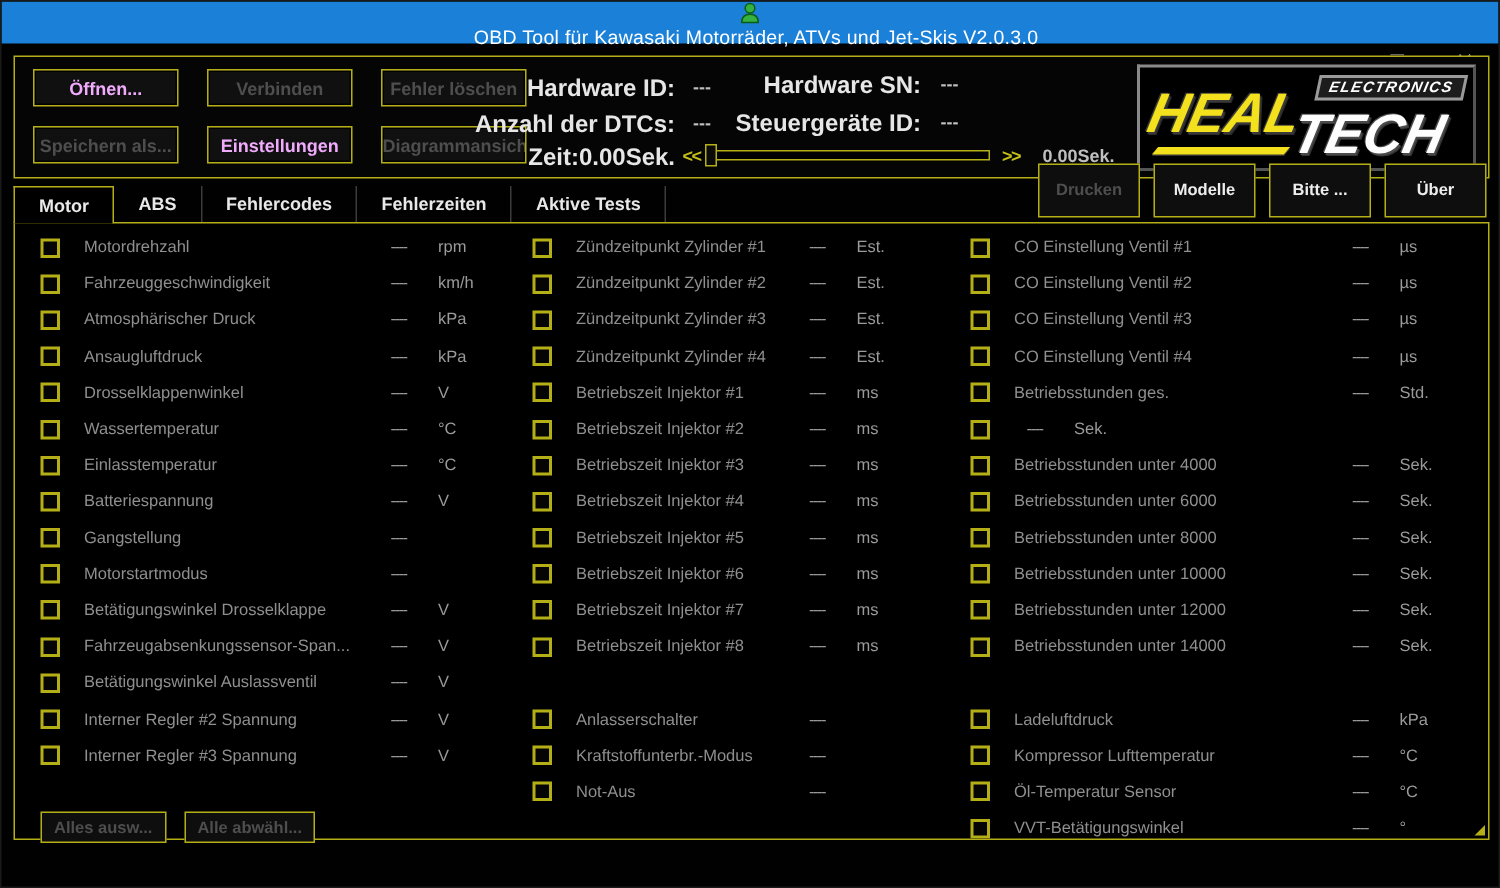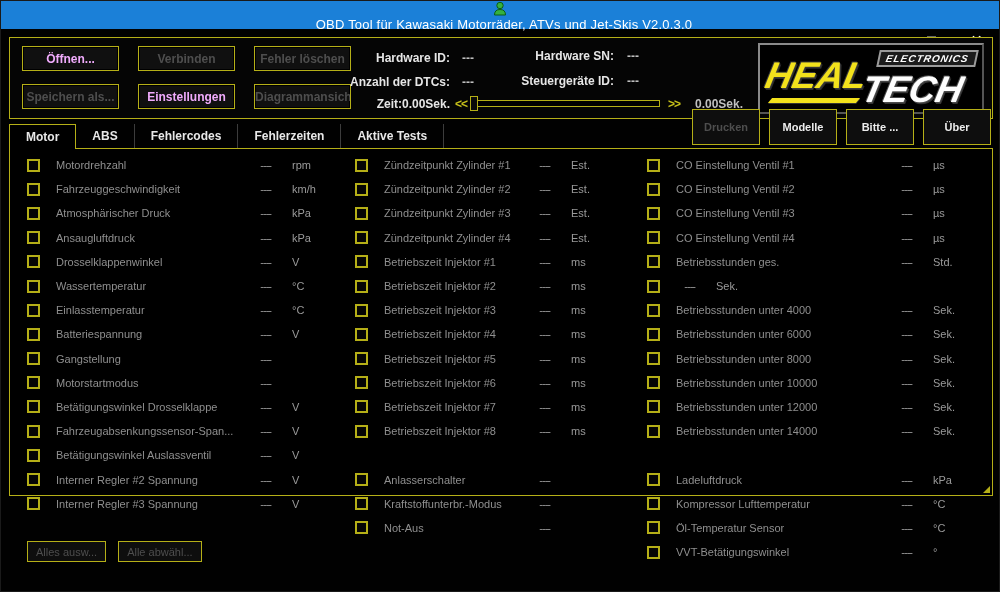--- a/index.html
+++ b/index.html
@@ -31,21 +31,21 @@
   .btn-grid {
     position:absolute; left:12px; top:8px;
     display:grid; grid-template-columns:repeat(3,97px); column-gap:19px; row-gap:13px;
   }
   .tbtn {
     height:25px; background:#101010; border:1px solid #b5af17;
     color:#f0abfc; font-size:12px; font-weight:bold; font-family:"Liberation Sans",sans-serif;
     box-shadow:inset 0 0 0 1px #000; white-space:nowrap; overflow:hidden;
   }
   .tbtn.disabled { color:#4e4e4e; }
-  .fld-label { position:absolute; width:160px; text-align:right; color:#e6e6e6; font-size:12px; font-weight:bold; }
+  .fld-label { position:absolute; width:160px; text-align:right; color:#e6e6e6; font-size:16px; font-weight:bold; }
   .fld-value { position:absolute; color:#bfbfbf; font-size:12px; font-weight:bold; }
   .arrows { position:absolute; color:#c6c01a; font-size:12px; font-weight:bold; letter-spacing:-1px; }
   .slider-track {
     position:absolute; left:462px; top:62px; width:188px; height:7px;
     border:1px solid #b5af17; background:#000;
   }
   .slider-thumb {
     position:absolute; left:460px; top:58px; width:8px; height:15px;
     border:1px solid #b5af17; background:#0a0a0a;
   }
@@ -92,40 +92,40 @@
   .tab-actions {
     position:absolute; right:2px; bottom:3px; display:flex; gap:9px;
   }
   .abtn {
     height:36px; min-width:68px; padding:0 10px; background:#0e0e0e; border:1px solid #b5af17;
     color:#ededed; font-size:11px; font-weight:bold; font-family:"Liberation Sans",sans-serif;
   }
   .abtn.disabled { color:#4e4e4e; }
   
   .main-panel {
-    position:absolute; left:8px; top:147px; width:984px; height:348px;
+    position:absolute; left:8px; top:147px; width:984px; height:412px;
     border:1px solid #b5af17; background:#000;
   }
   .col { position:absolute; top:4px; }
   .col1 { left:17px;  width:311px; }
   .col2 { left:345px; width:262px; }
   .col3 { left:637px; width:332px; }
   .prow { height:24.2px; display:flex; align-items:center; }
   .prow.gap { visibility:hidden; }
   .cbox {
     width:13px; height:13px; border:2px solid #b5af17; background:#050505; flex:0 0 auto;
   }
   .plabel { color:#8f8f8f; font-size:11px; margin-left:16px; flex:1 1 auto; white-space:nowrap; overflow:hidden; }
   .pvalue { color:#9a9a9a; font-size:11px; width:35px; text-align:right; flex:0 0 auto; letter-spacing:-1px; }
   .punit  { color:#9a9a9a; font-size:11px; width:46px; margin-left:21px; flex:0 0 auto; }
   .col1 .plabel { max-width:190px; }
   .bottom-btns { position:absolute; left:17px; top:392px; display:flex; gap:12px; }
   .bbtn {
     height:21px; min-width:78px; padding:0 8px; background:#0e0e0e; border:1px solid #b5af17;
-    color:#4e4e4e; font-size:11px; font-weight:normal; font-family:"Liberation Sans",sans-serif;
+    color:#4e4e4e; font-size:11px; font-weight:bold; font-family:"Liberation Sans",sans-serif;
   }
   .resize-grip {
     position:absolute; right:2px; bottom:2px; width:0; height:0;
     border-left:7px solid transparent; border-bottom:7px solid #b5af17;
   }
 </style>
 </head>
 <body>
 
 <div class="window">

